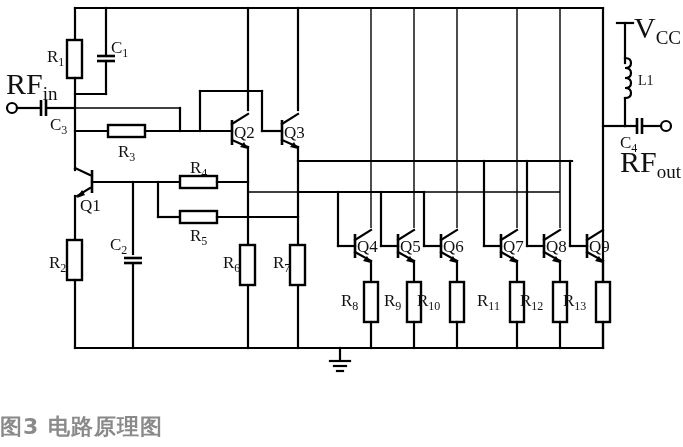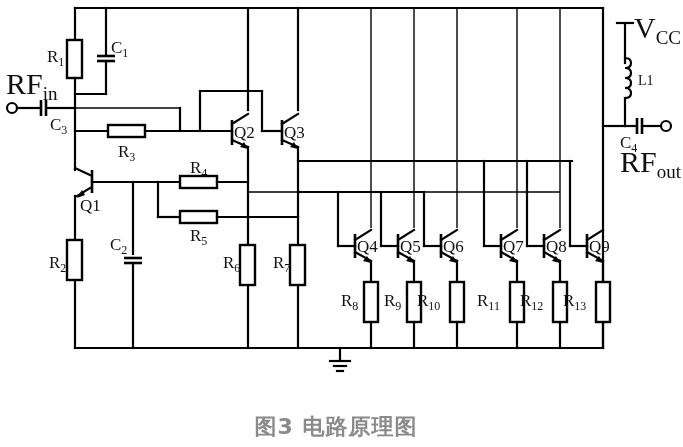--- a/index.html
+++ b/index.html
@@ -7,21 +7,21 @@
   #schematic { position: absolute; left: 0; top: 0; width: 683px; height: 400px; }
   .w { stroke: #000; stroke-width: 2.2; fill: none; stroke-linecap: square; }
   .wt { stroke: #000; stroke-width: 1.4; fill: none; }
   .res { stroke: #000; stroke-width: 2.4; fill: #fff; }
   .plate { stroke: #000; stroke-width: 2.6; fill: none; }
   .lbl { font-family: "Liberation Serif", serif; font-size: 17px; fill: #111; }
   .big { font-family: "Liberation Serif", serif; font-size: 30px; fill: #111; }
   .sub { font-family: "Liberation Serif", serif; font-size: 12px; fill: #111; }
   .bsub { font-family: "Liberation Serif", serif; font-size: 19px; fill: #111; }
   .term { stroke: #000; stroke-width: 2.2; fill: #fff; }
-  #caption { position: absolute; left: 0; width: 672px; top: 412px; text-align: center;
+  #caption { position: absolute; left: 0; width: 672px; top: 412px; 
     font-family: "DejaVu Sans", sans-serif; font-size: 22px; color: #8a8a8a; font-weight: bold; letter-spacing: 1px; }
 </style>
 </head>
 <body>
 
 <svg id="schematic" viewBox="0 0 683 400" xmlns="http://www.w3.org/2000/svg">
 
   <g>
     <line class="w" x1="75" y1="8" x2="603" y2="8"></line>
     <line class="w" x1="603" y1="8" x2="603" y2="348"></line>

